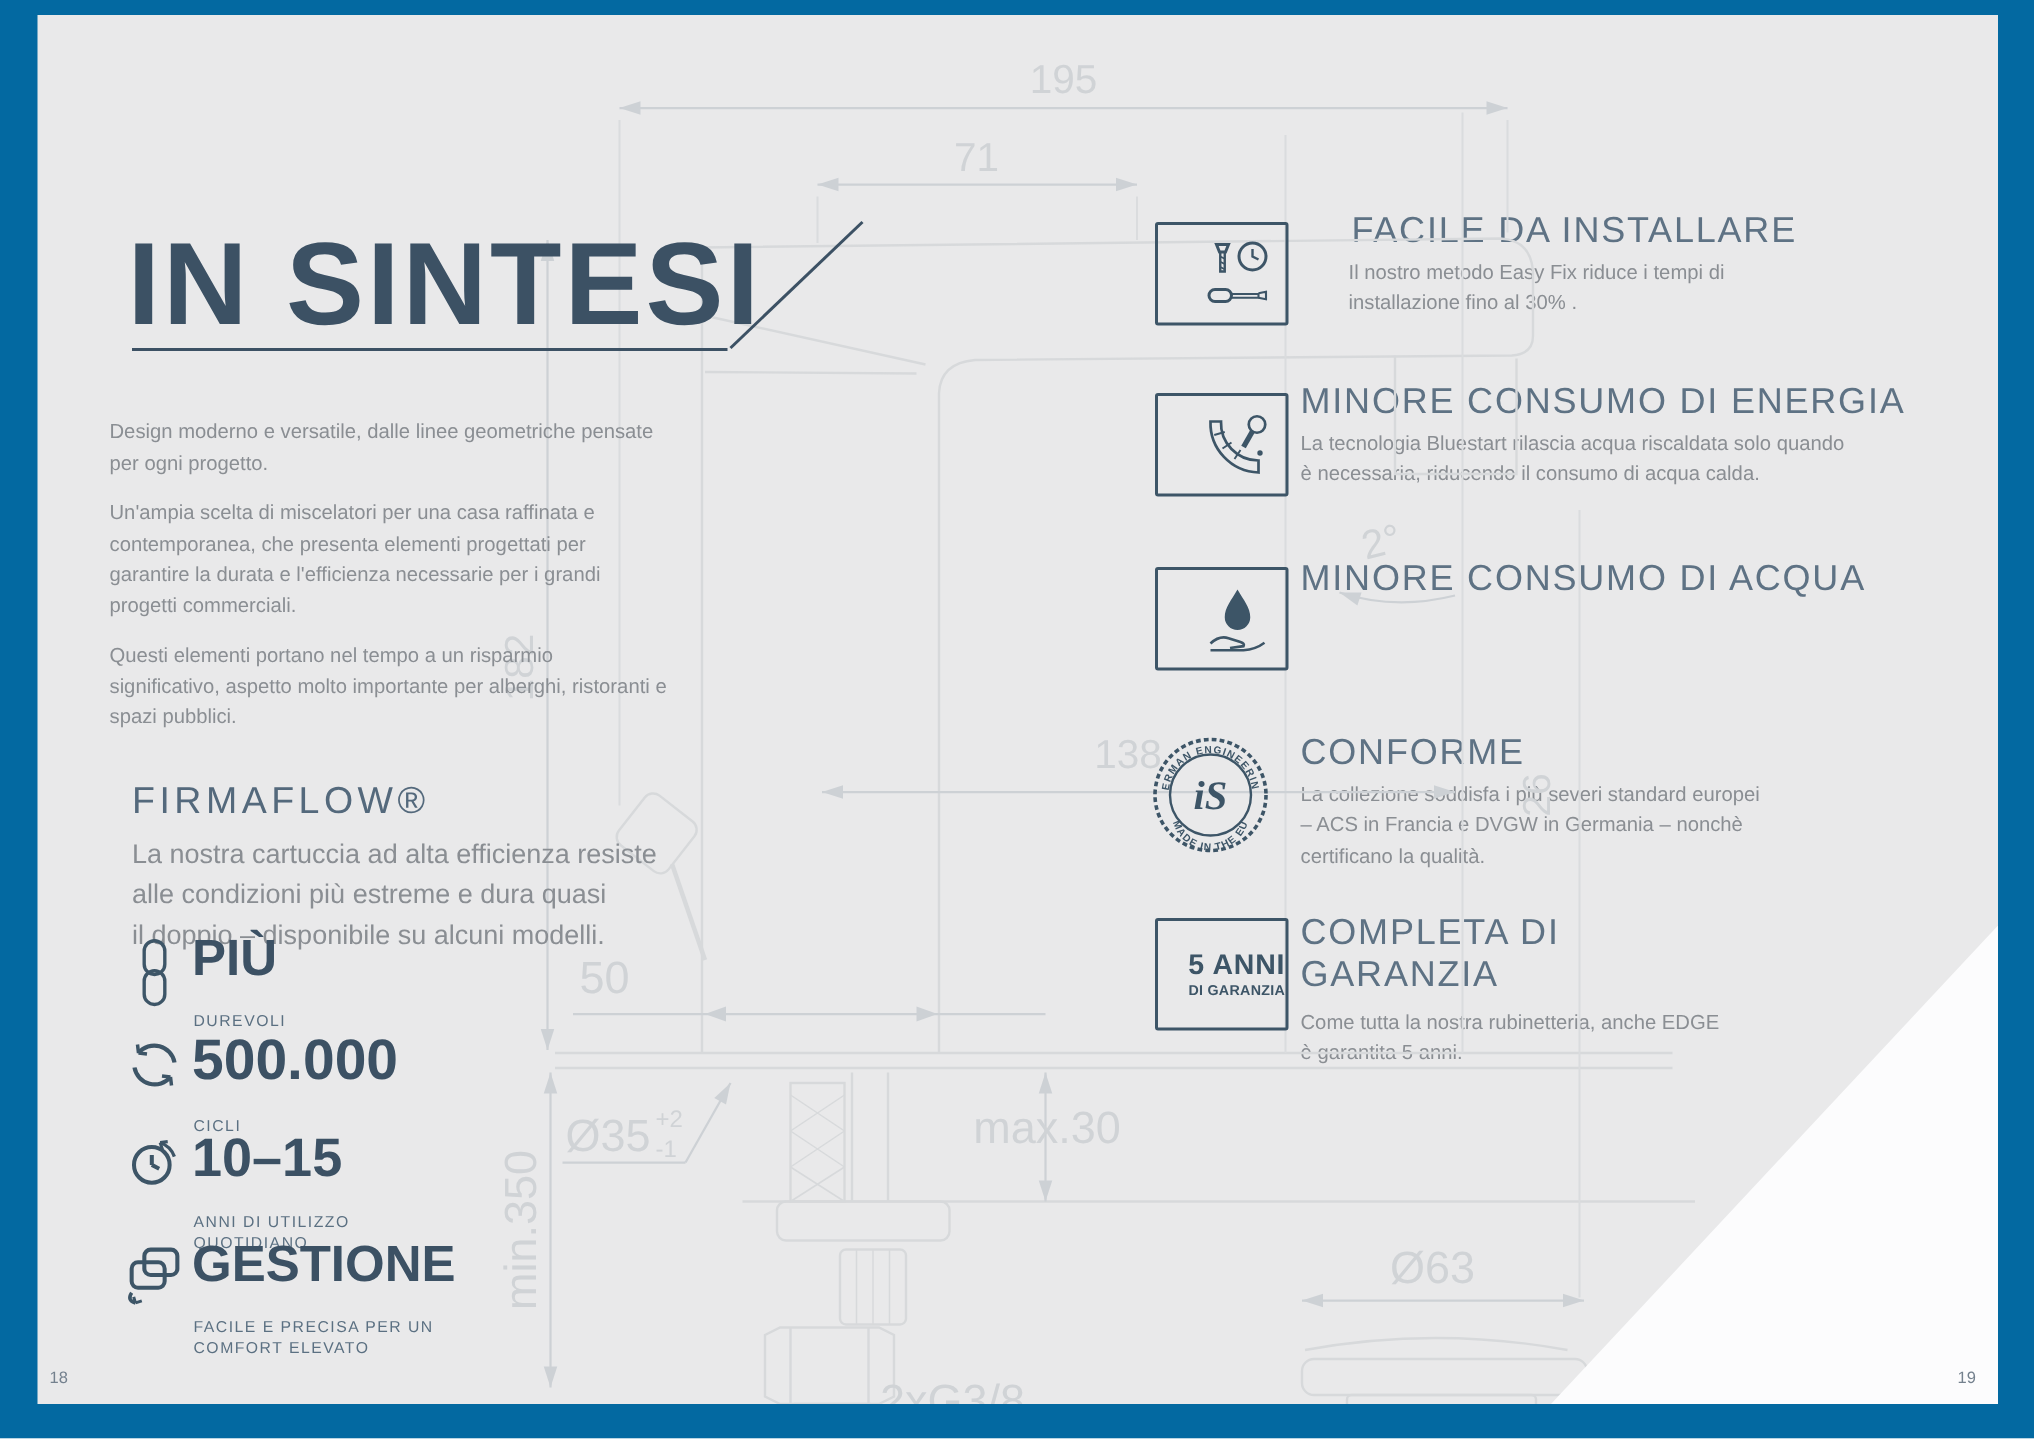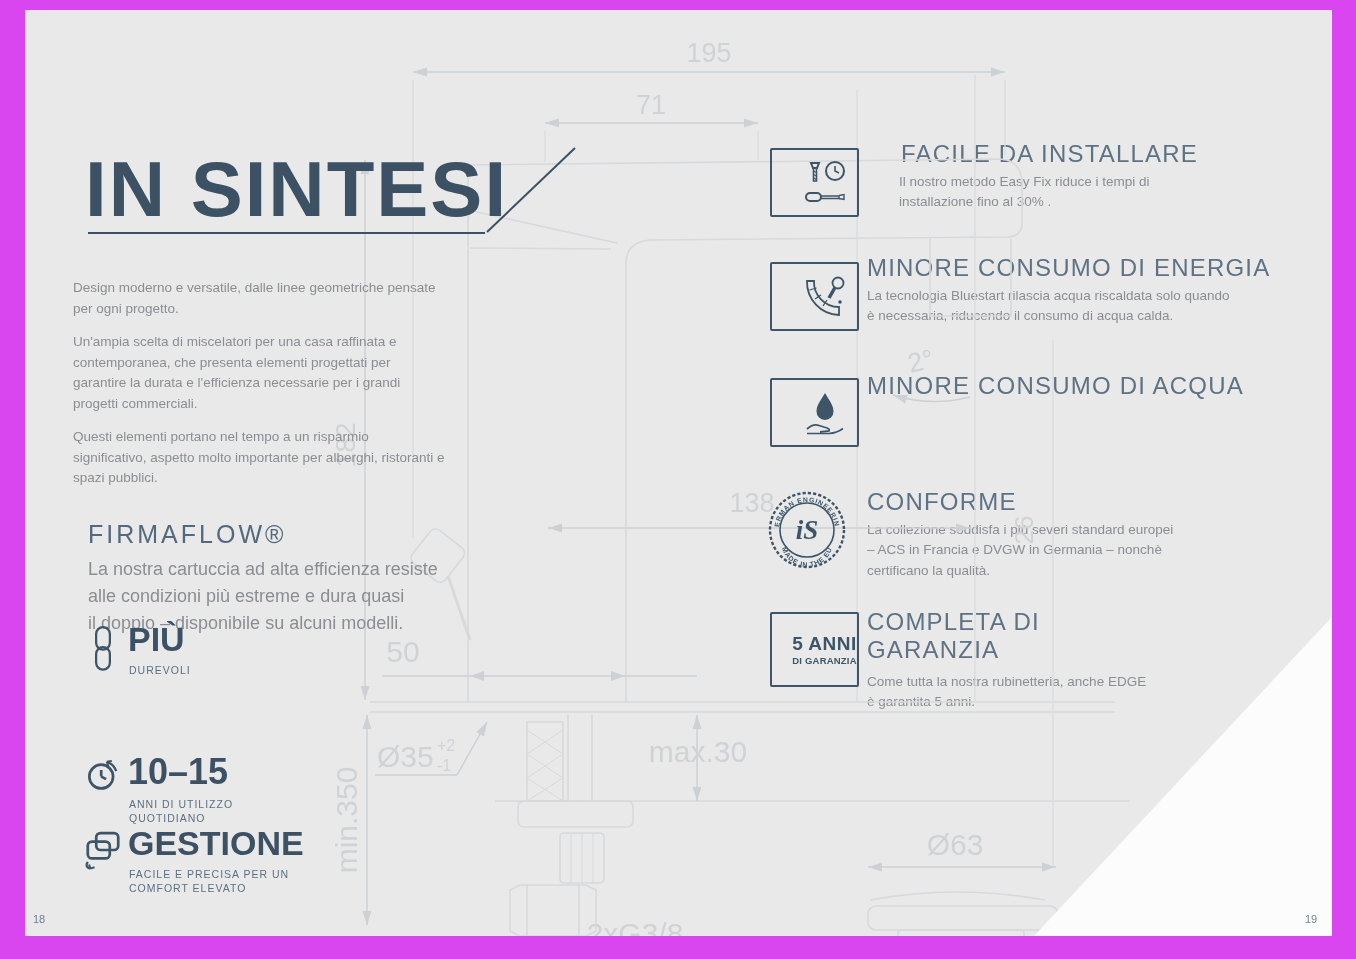--- a/index.html
+++ b/index.html
@@ -1,32 +1,32 @@
 <!DOCTYPE html>
 <html><head>
 <meta charset="utf-8">
 <style>
   html,body{margin:0;padding:0;background:#ffffff;}
-  #canvas{position:relative;width:1356px;height:959px;background:#d946ef;overflow:hidden;
+  #canvas{position:relative;width:1356px;height:959px;background:#0369a1;overflow:hidden;
           font-family:"Liberation Sans",sans-serif;}
   #page{position:absolute;left:25px;top:10px;width:1307px;height:926px;background:#e9e9ea;overflow:hidden;}
   #techdraw{position:absolute;left:0;top:0;z-index:1;}
   .content{position:absolute;z-index:2;}
   #wedge{position:absolute;left:1009px;top:607px;width:298px;height:319px;background:#fcfcfd;
          clip-path:polygon(100% 0,100% 100%,0 100%);z-index:3;}
   .pagenum{position:absolute;font-size:11px;color:#74818e;z-index:4;}
 
   .big-title{font-size:78px;font-weight:700;letter-spacing:2px;color:#3c5164;line-height:1;white-space:nowrap;}
   .title-rule{position:absolute;height:2px;background:#3c5164;}
   .intro p{font-size:13.5px;line-height:1.52;color:#8a8e93;margin:0 0 13px 0;}
   .ff-title{font-size:25px;font-weight:400;letter-spacing:3px;color:#54697c;}
   .ff-text{font-size:18px;line-height:1.5;color:#8a8e93;white-space:pre-line;}
 
   .stat-value{font-size:34px;font-weight:700;color:#3c5164;line-height:1;white-space:nowrap;}
-  .stat-label{font-size:10.5px;letter-spacing:1px;color:#5b7082;white-space:pre-line;line-height:1.35;margin-top:7px;}
+  .stat-label{font-size:10.5px;letter-spacing:1px;color:#5b7082;white-space:pre-line;line-height:1.35;margin-top:18px;}
 
   .fbox{position:absolute;width:65px;height:65px;border:2.5px solid #3d5567;border-radius:2px;
         display:flex;align-items:center;justify-content:center;background:transparent;padding-left:20px;}
   .feat-title{position:absolute;font-size:24px;font-weight:400;letter-spacing:1.2px;color:#5e7284;
               line-height:1.18;white-space:pre-line;}
   .feat-text{position:absolute;font-size:13.5px;line-height:1.5;color:#8a8e93;white-space:pre-line;}
   .badge-inner{text-align:center;color:#3d5567;line-height:1;}
   .badge-l1{font-size:19px;font-weight:700;letter-spacing:.5px;}
   .badge-l2{font-size:9.5px;font-weight:700;margin-top:3px;letter-spacing:.2px;}
   .slash{position:absolute;z-index:2;}
@@ -139,20 +139,30 @@
 
     <div class="content" style="left:63px;top:612px;">
       <svg width="30" height="50" viewBox="0 0 24 38" style="position:absolute;left:0;top:2px;" fill="none" stroke="#3d5567" stroke-width="1.8">
         <rect x="6.5" y="1.5" width="11" height="18" rx="5.5"></rect>
         <rect x="6.5" y="17.5" width="11" height="18" rx="5.5"></rect>
       </svg>
       <div class="stat-value" style="margin-left:40px;">PIÙ</div>
       <div class="stat-label" style="margin-left:41px;">DUREVOLI</div>
     </div>
 
+    <div class="content" style="left:58px;top:678px;">
+      <svg width="40" height="40" viewBox="0 0 24 24" style="position:absolute;left:0;top:2px;" fill="none" stroke="#3d5567" stroke-width="1.7">
+        <path d="M20,11 A8.2,8.2 0 0,0 5.6,7.2"></path>
+        <path d="M5.6,7.2 L5.2,3.8 M5.6,7.2 L9,7.6" stroke-width="1.4"></path>
+        <path d="M4,13 A8.2,8.2 0 0,0 18.4,16.8"></path>
+        <path d="M18.4,16.8 L18.8,20.2 M18.4,16.8 L15,16.4" stroke-width="1.4"></path>
+      </svg>
+      <div class="stat-value" style="margin-left:45px;font-size:38px;">500.000</div>
+      <div class="stat-label" style="margin-left:46px;">CICLI</div>
+    </div>
 
     <div class="content" style="left:58px;top:744px;">
       <svg width="38" height="38" viewBox="0 0 24 24" style="position:absolute;left:0;top:2px;" fill="none" stroke="#3d5567" stroke-width="1.7">
         <circle cx="11.5" cy="13" r="7.5"></circle>
         <path d="M11.5,13 L11.5,8.8 M11.5,13 L14.6,14.6"></path>
         <path d="M15,3.6 A10,10 0 0,1 21,9.5" stroke-width="1.4"></path>
         <path d="M15,3.6 L18.2,3.2 M15,3.6 L16,6.6" stroke-width="1.3"></path>
       </svg>
       <div class="stat-value" style="margin-left:45px;font-size:36px;">10–15</div>
       <div class="stat-label" style="margin-left:46px;">ANNI DI UTILIZZO

